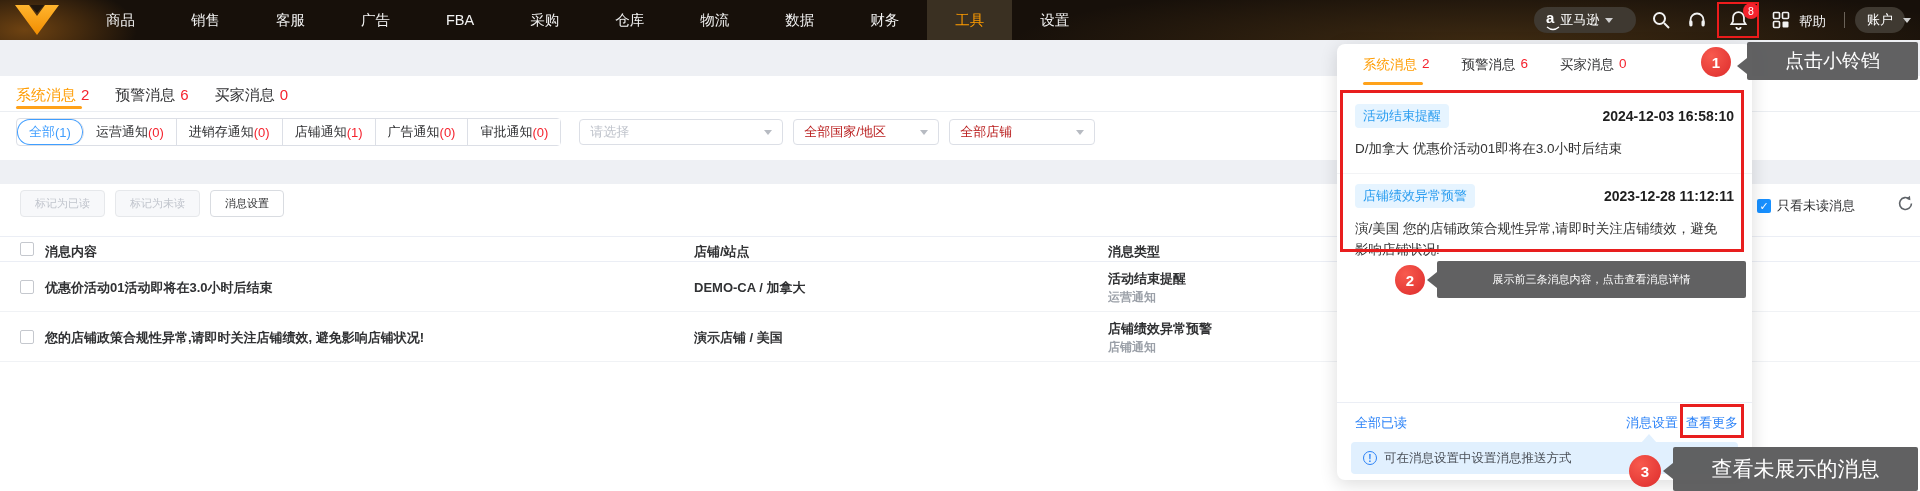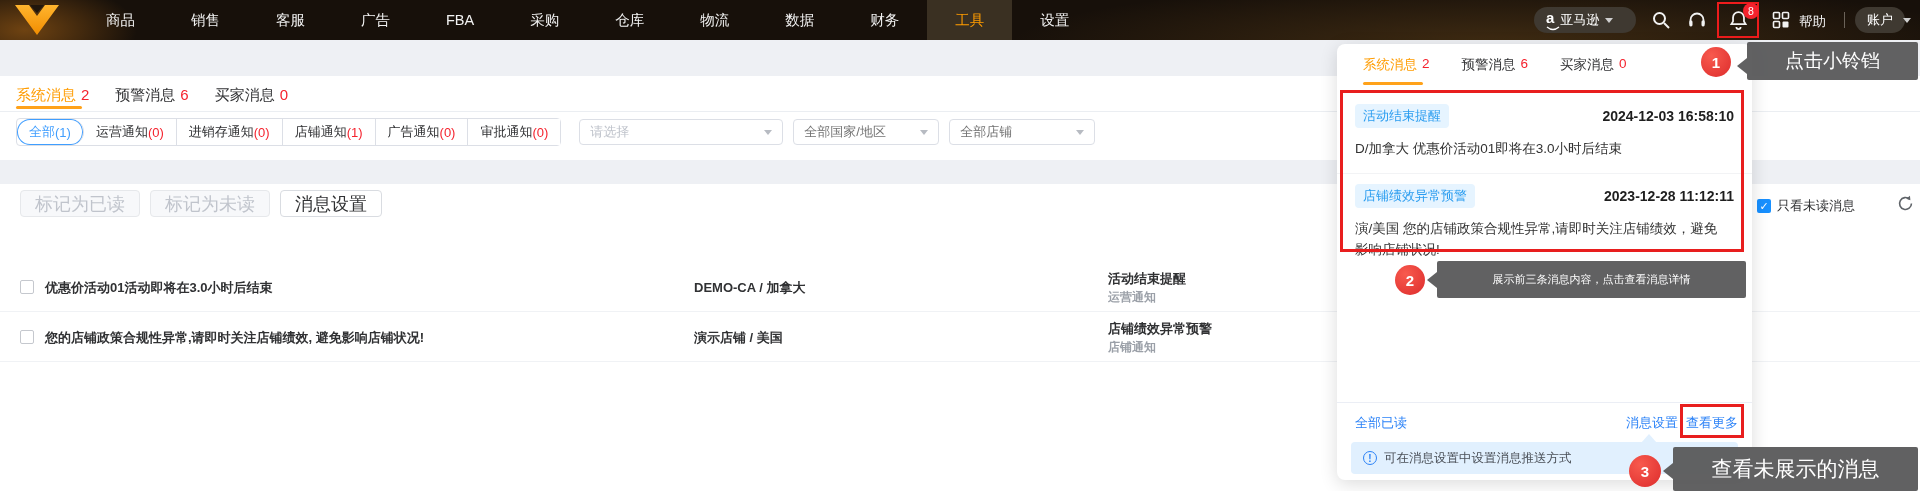--- a/index.html
+++ b/index.html
@@ -51,31 +51,31 @@
   .ptab-underline { position:absolute; left:16px; top:30px; width:66px; height:3px; background:#ffa21a; border-radius:2px; }
   .card1-div { position:absolute; left:0; top:35px; width:1920px; height:1px; background:#ebeef2; }
   .filter-row { position:absolute; left:16px; top:42px; display:flex; align-items:center; }
   .seg-group { display:inline-flex; border:1px solid #dcdfe6; border-radius:4px; background:#fff; }
   .seg { display:flex; align-items:center; height:26px; padding:0 12px; font-size:13px; color:#303133; background:#fff;
     border:none; border-right:1px solid #dcdfe6; cursor:pointer; font-family:inherit; }
   .seg:last-of-type { border-right:none; }
   .seg .seg-cnt { color:#f5222d; }
   .seg-group .seg:first-of-type { box-shadow:inset 0 0 0 1px #409eff; border-radius:13px; color:#409eff;justify-content:flex-end; }
   .seg-group .seg:first-of-type .seg-cnt { color:#409eff; }
-  .sel { height:26px; border:1px solid #dcdfe6; border-radius:4px; display:flex; align-items:center; padding:0 10px; font-size:13px; color:#737373; cursor:pointer; background:#fff; }
+  .sel { height:26px; border:1px solid #dcdfe6; border-radius:4px; display:flex; align-items:center; padding:0 10px; font-size:13px; color:#b91c1c; cursor:pointer; background:#fff; }
   .sel .val { flex:1; }
   .sel1 { margin-left:18px; width:204px; color:#bfc3cb; }
   .sel2 { margin-left:10px; width:146px; }
   .sel3 { margin-left:10px; width:146px; }
   .chev { width:0; height:0; border-left:4px solid transparent; border-right:4px solid transparent; border-top:5px solid #b7bbc2; }
 
   
   .card2 { position:absolute; left:0; top:184px; width:1920px; height:307px; background:#fff; }
   .toolbar { position:absolute; left:20px; top:6px; display:flex; gap:10px; }
-  .tb-btn { height:27px; padding:0 14px; font-size:18px; border-radius:4px; font-family:Liberation Sans, sans-serif; cursor:pointer; }
+  .tb-btn { height:27px; padding:0 14px; font-size:11px; border-radius:4px; font-family:Liberation Sans, sans-serif; cursor:pointer; }
   .tb-btn.disabled { background:#f7f8fa; border:1px solid #e6e8eb; color:#c0c4cc; cursor:not-allowed; }
   .tb-btn.normal { background:#fff; border:1px solid #d9dce1; color:#303133; }
   .unread-ctl { position:absolute; left:1757px; top:13px; display:flex; align-items:center; gap:6px; }
   .cbx-on { width:14px; height:14px; border-radius:2px; background:#1890ff; color:#fff; font-size:11px; line-height:14px; text-align:center; cursor:pointer; }
   .unread-label { font-size:13px; color:#303133; }
   .refresh { position:absolute; left:1897px; top:11px; cursor:pointer; }
   .thead { position:absolute; left:0; top:52px; width:1920px; height:26px; border-top:1px solid #ebeef5; border-bottom:1px solid #ebeef5; }
   .thead .h { position:absolute; top:6px; font-size:13px; font-weight:bold; color:#303133; }
   .cbx-off { width:14px; height:14px; border-radius:2px; background:#fff; border:1px solid #c5c8ce; cursor:pointer; }
   .thead .cbx-off { position:absolute; left:20px; top:5px; }
@@ -279,20 +279,26 @@
       <button class="tb-btn normal">消息设置</button>
     </div>
     <div class="unread-ctl">
       <span class="cbx-on">✓</span>
       <span class="unread-label">只看未读消息</span>
     </div>
     <svg class="refresh" width="17" height="17" viewBox="0 0 16 16">
       <path d="M13.6 8 a5.6 5.6 0 1 1-1.7-4" fill="none" stroke="#5f6368" stroke-width="1.5"></path>
       <polygon points="12.2,0.8 12.6,5 8.6,3.6" fill="#5f6368"></polygon>
     </svg>
+    <div class="thead">
+      <span class="cbx-off"></span>
+      <span class="h h-content">消息内容</span>
+      <span class="h h-shop">店铺/站点</span>
+      <span class="h h-type">消息类型</span>
+    </div>
     <div class="tbody">
 
         <div class="trow">
           <span class="cbx-off"></span>
           <span class="c-content">优惠价活动01活动即将在3.0小时后结束</span>
           <span class="c-shop">DEMO-CA / 加拿大</span>
           <div class="c-type">
             <div>活动结束提醒</div>
             <div class="sub">运营通知</div>
           </div>

